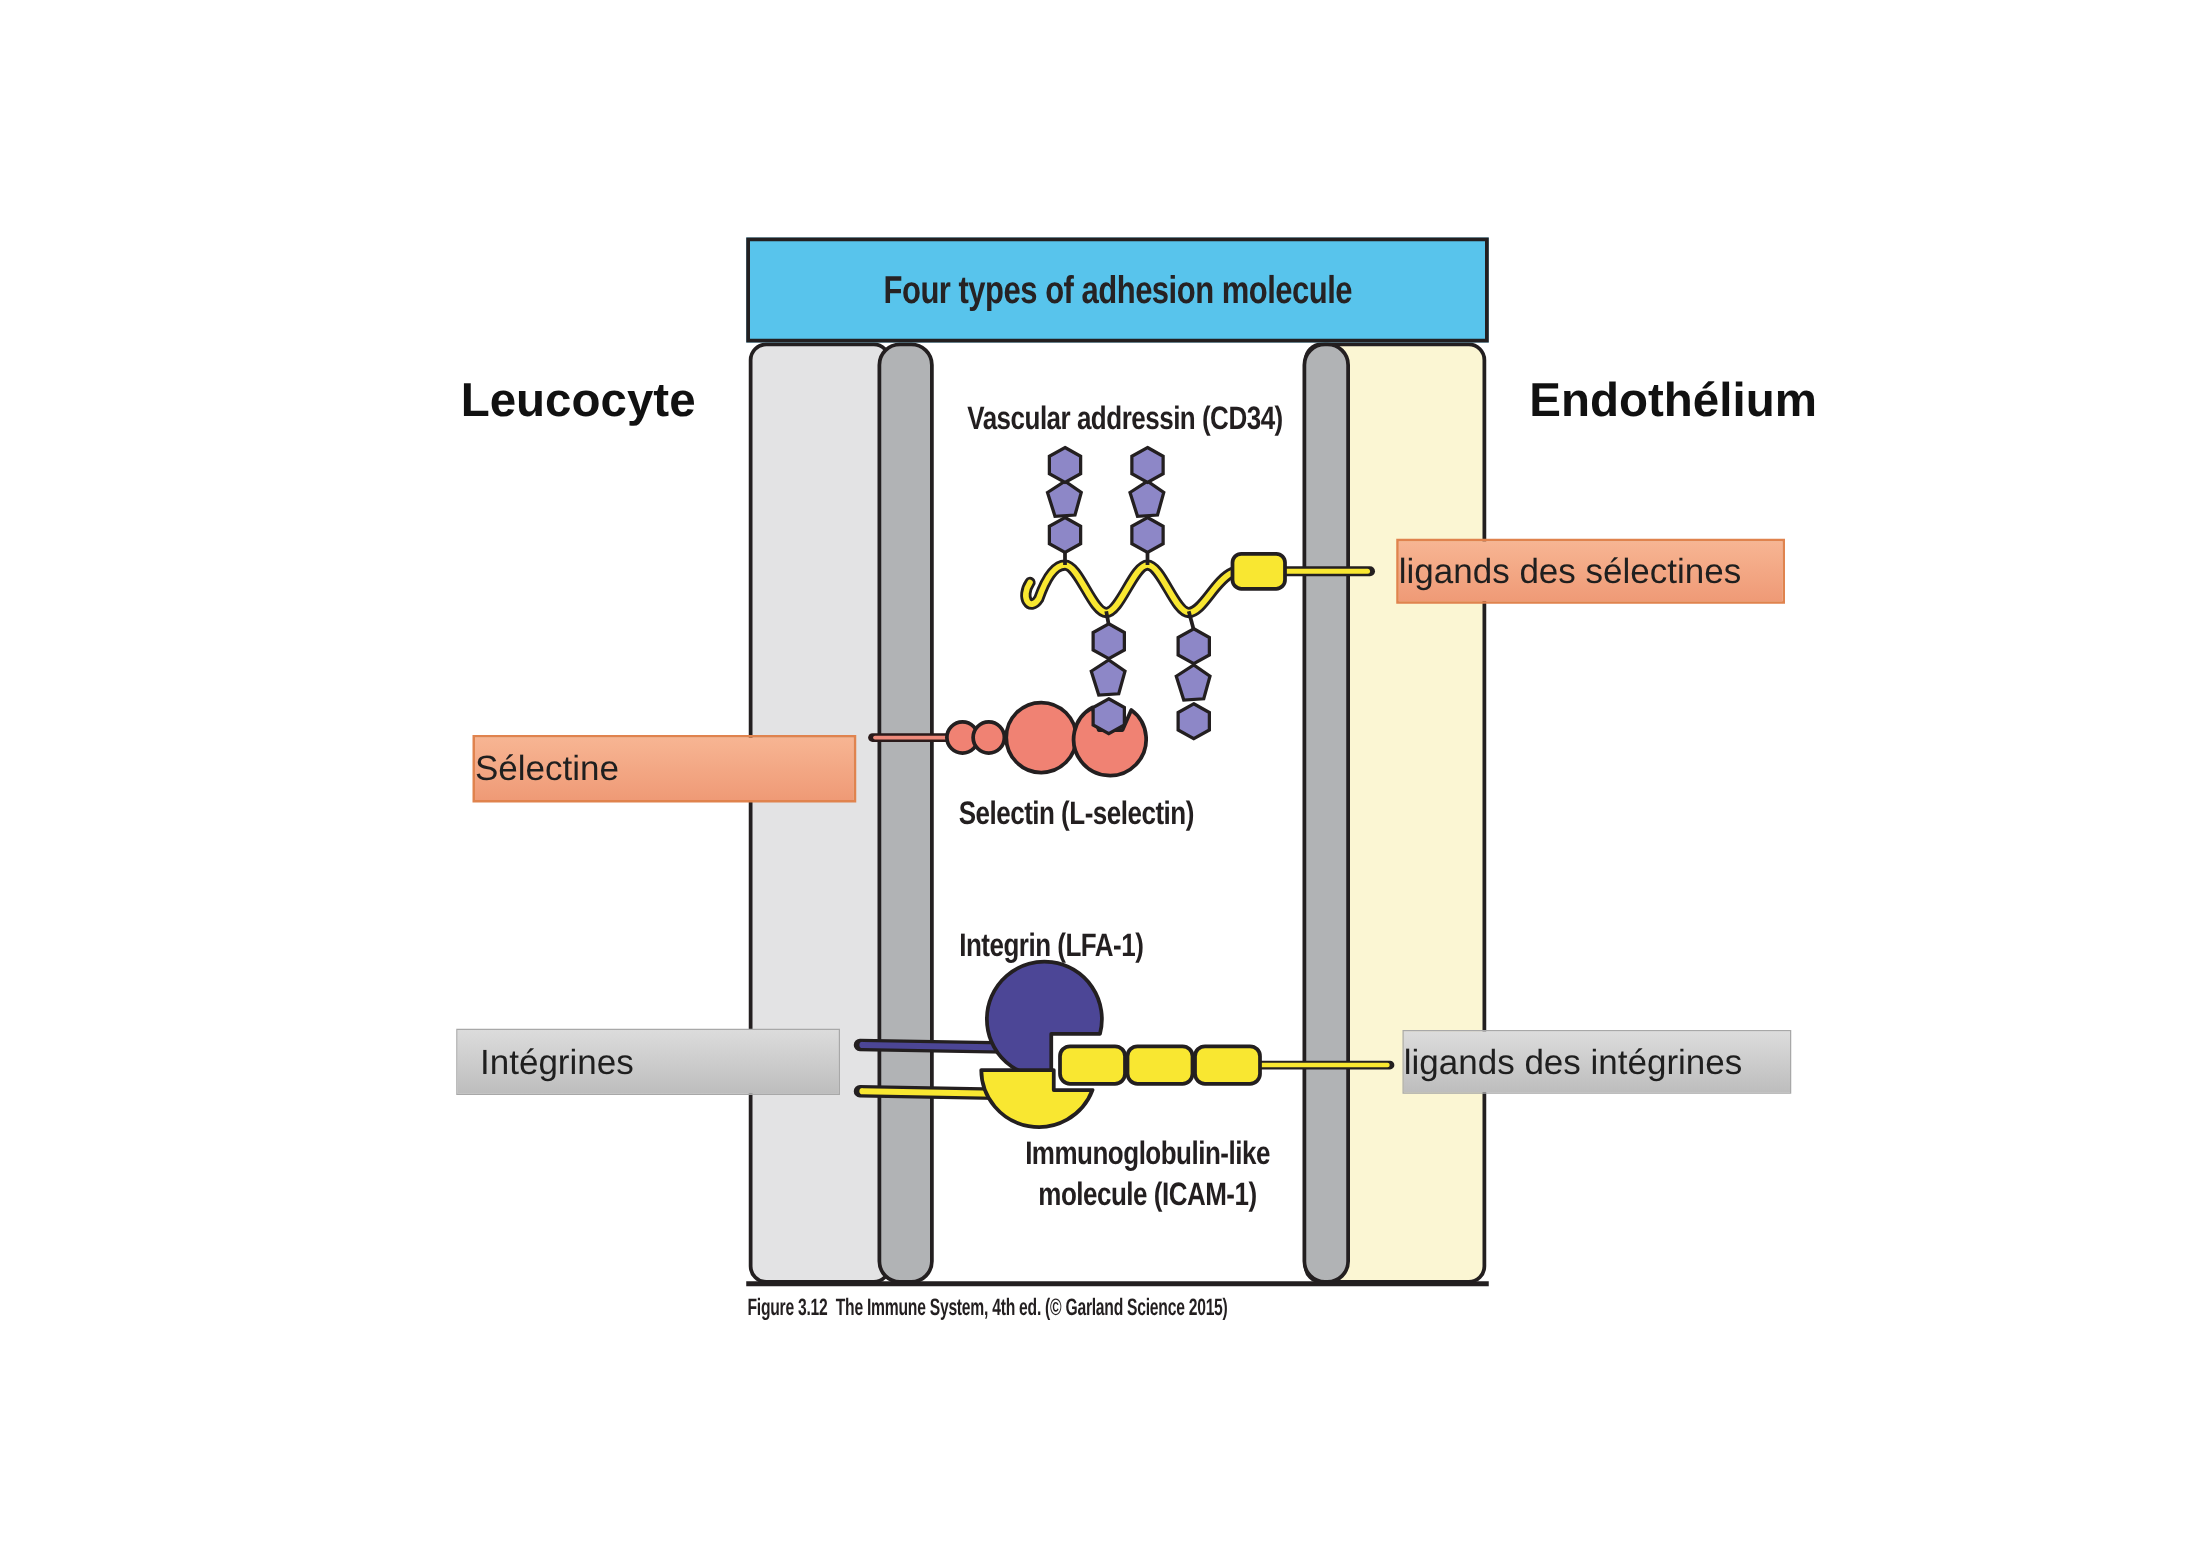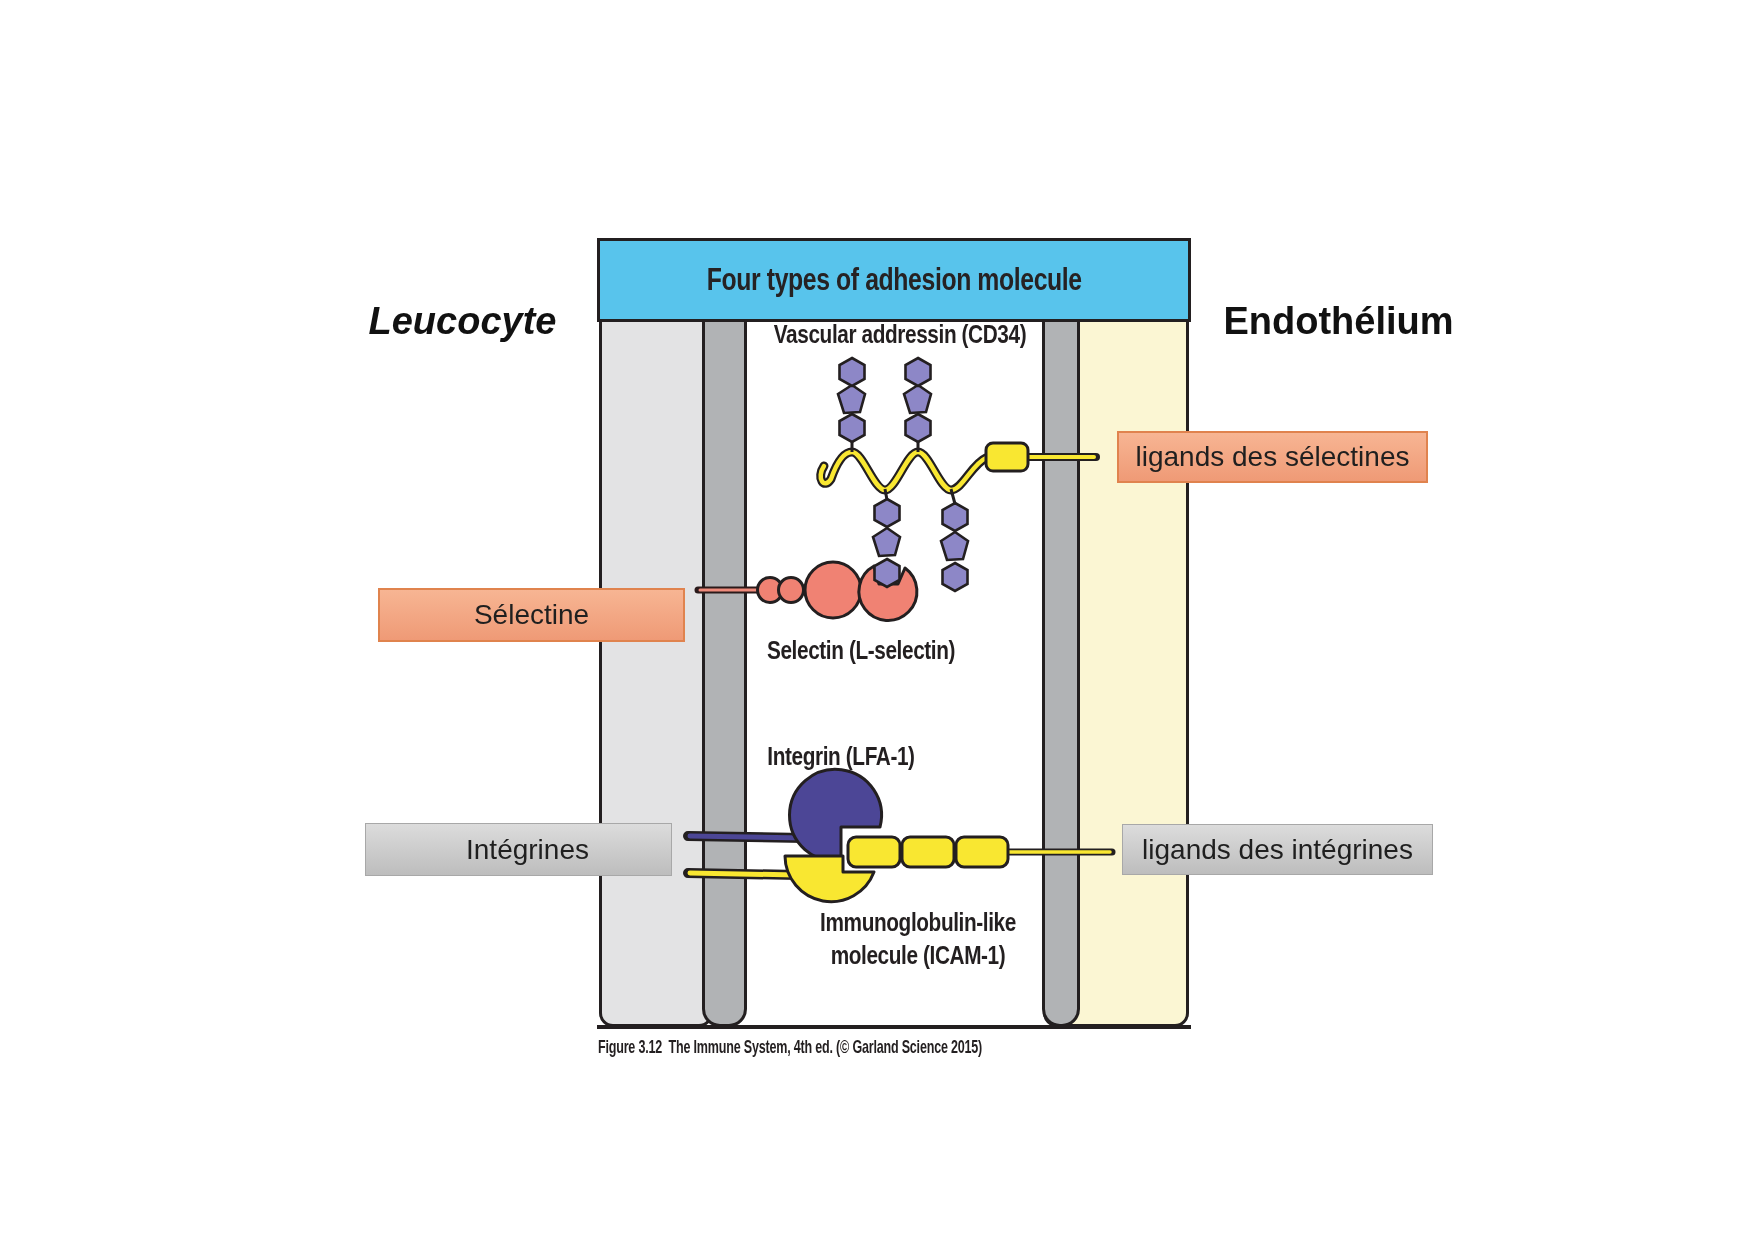--- a/index.html
+++ b/index.html
@@ -6,21 +6,21 @@
   body{
     width:1754px;height:1241px;position:relative;background:#ffffff;
     font-family:"Liberation Sans", sans-serif;color:#231f20;overflow:hidden;
   }
   .abs{position:absolute;}
 
   
   .header-bar{
     left:597px;top:190px;width:594px;height:84px;
     background:#58c4ec;border:3px solid #231f20;box-sizing:border-box;
-    display:flex;align-items:center;justify-content:center;margin-top:48px;
+    display:flex;align-items:center;justify-content:center;
   }
   .fig-title{
     font-weight:bold;font-size:31px;color:#262223;letter-spacing:-0.5px;
     transform:scaleX(0.80);white-space:nowrap;
   }
   .bottom-line{left:597px;top:1025px;width:594px;height:4px;background:#231f20;}
   .panel{box-sizing:border-box;border:3px solid #231f20;}
   .cytoplasm{
     left:599px;top:274px;width:114px;height:753px;background:#e3e3e4;border-radius:14px;
   }
@@ -28,36 +28,36 @@
     left:1043px;top:274px;width:146px;height:753px;background:#fbf6d3;border-radius:14px;
   }
   .membrane{background:#b1b3b5;border-radius:18px;}
   .membrane.left{left:702px;top:274px;width:45px;height:753px;}
   .membrane.right{left:1042px;top:274px;width:38px;height:753px;}
 
   
   .cell-label{
     font-weight:bold;font-size:38px;color:#111;text-align:center;white-space:nowrap;
   }
-  .cell-label.left{left:330px;top:300px;width:265px;font-style:italic;}
+  .cell-label.left{left:330px;top:300px;width:265px;}
   .cell-label.right{left:1190px;top:300px;width:265px;padding-left:16px;}
 
   
   .fig-label{
     font-weight:bold;font-size:26px;color:#231f20;text-align:center;
     letter-spacing:-0.5px;transform:scaleX(0.80);white-space:nowrap;line-height:33px;
   }
   .lbl-vascular{left:735px;top:318px;width:330px;}
   .lbl-selectin{left:726px;top:634px;width:270px;}
   .lbl-integrin{left:721px;top:740px;width:240px;}
   .lbl-icam{left:778px;top:906px;width:280px;}
 
   
   .callout{
-    box-sizing:border-box;display:flex;align-items:center;justify-content:center;
+    box-sizing:border-box;display:flex;align-items:center;
     font-size:28px;color:#1f1f1f;white-space:nowrap;
   }
   .callout.salmon{
     background:linear-gradient(#f7b593,#ef9a76);
     border:2px solid #e0834e;
   }
   .callout.gray{
     background:linear-gradient(#dcdcdc,#bdbdbd);
     border:1px solid #a8a8a8;
   }

